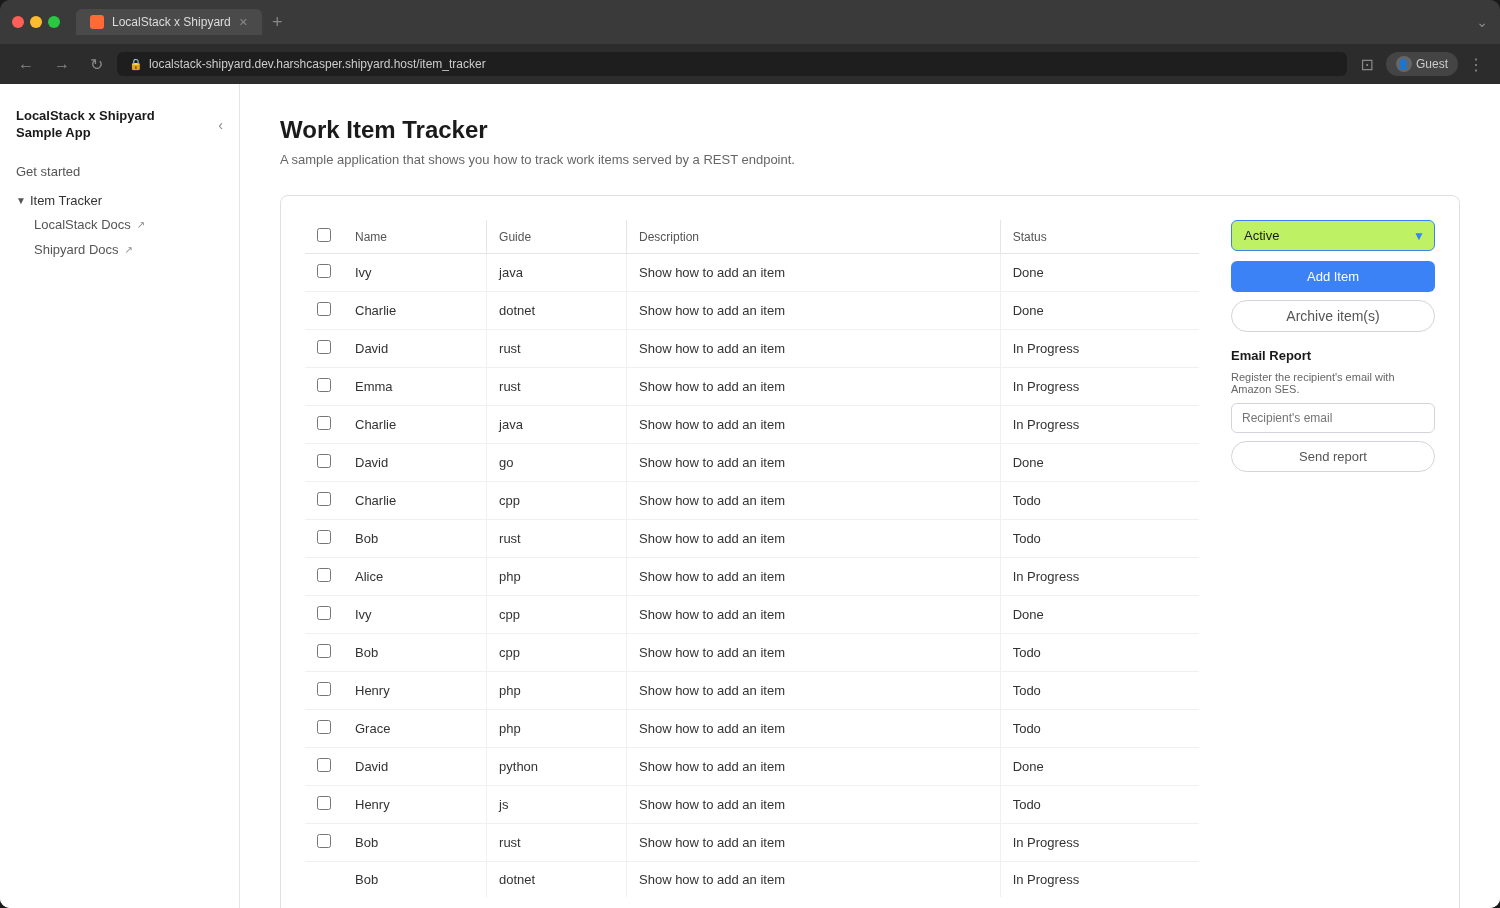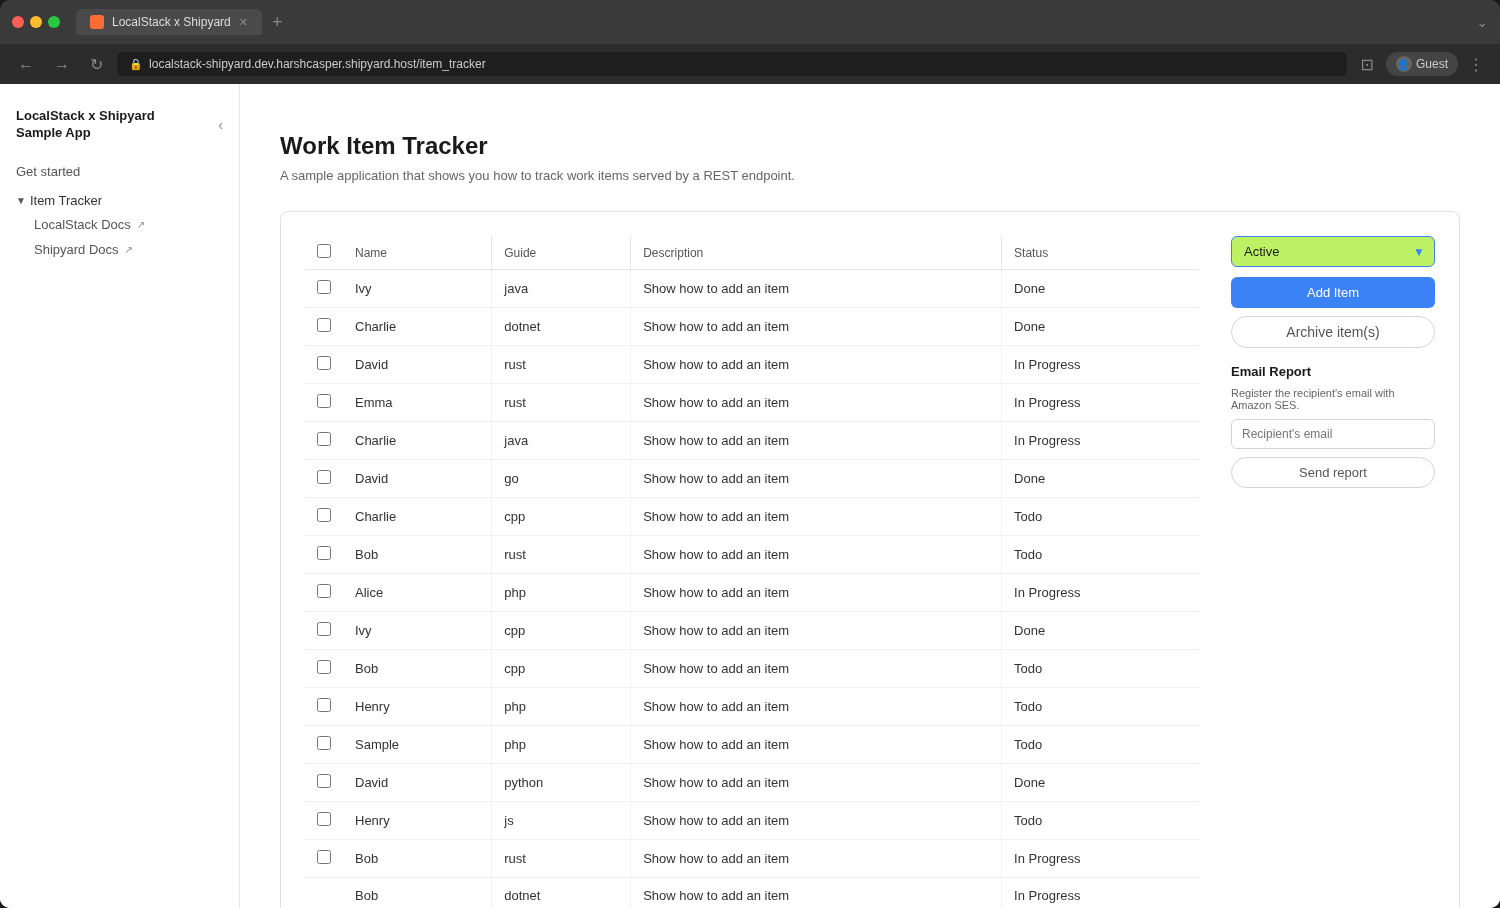--- a/index.html
+++ b/index.html
@@ -40,21 +40,21 @@
     .sidebar-collapse-btn { background: none; border: none; color: #888; cursor: pointer; font-size: 14px; }
     .sidebar-nav { padding: 0; text-align: center; }
     .sidebar-item { display: flex; align-items: center; padding: 6px 16px; color: #555; font-size: 13px; cursor: pointer; gap: 6px; }
     .sidebar-section { padding: 4px 0; }
     .sidebar-section-header { display: flex; align-items: center; padding: 4px 10px 4px 16px; color: #333; font-size: 13px; cursor: pointer; gap: 4px; font-weight: 500; }
     .chevron { font-size: 10px; color: #555; }
     .sidebar-sub-item { display: flex; align-items: center; padding: 5px 16px 5px 34px; color: #555; font-size: 13px; cursor: pointer; gap: 6px; }
     .external-icon { font-size: 10px; color: #888; }
 
     
-    .main-content { flex: 1; overflow-y: auto; padding: 48px 40px; background: #fff; }
+    .main-content { flex: 1; overflow-y: auto; padding: 32px 40px; background: #fff; }
     .page-title { font-size: 24px; font-weight: 600; color: #1a1a1a; margin-bottom: 8px; }
     .page-description { font-size: 13px; color: #666; margin-bottom: 28px; }
 
     
     .work-items-panel { border: 1px solid #e0e0e0; border-radius: 8px; padding: 24px; background: #fff; }
     .panel-title { font-size: 18px; font-weight: 600; color: #1a1a1a; margin-bottom: 20px; }
     .items-table { width: 100%; border-collapse: collapse; font-size: 13px; }
     .items-table th { text-align: left; padding: 8px 12px; color: #555; font-weight: 500; font-size: 12px; border-bottom: 1px solid #e5e5e5; }
     .items-table td { padding: 10px 12px; color: #333; border-bottom: 1px solid #f0f0f0; }
     .items-table tr:last-child td { border-bottom: none; }
@@ -278,21 +278,21 @@
     </td>
     <td class="has-divider">Henry</td>
     <td class="has-divider">php</td>
     <td class="has-divider">Show how to add an item</td>
     <td>Todo</td>
   </tr>
                   <tr>
     <td class="col-checkbox">
       <input type="checkbox" style="">
     </td>
-    <td class="has-divider">Sample</td>
+    <td class="has-divider">Grace</td>
     <td class="has-divider">php</td>
     <td class="has-divider">Show how to add an item</td>
     <td>Todo</td>
   </tr>
                   <tr>
     <td class="col-checkbox">
       <input type="checkbox" style="">
     </td>
     <td class="has-divider">David</td>
     <td class="has-divider">python</td>

